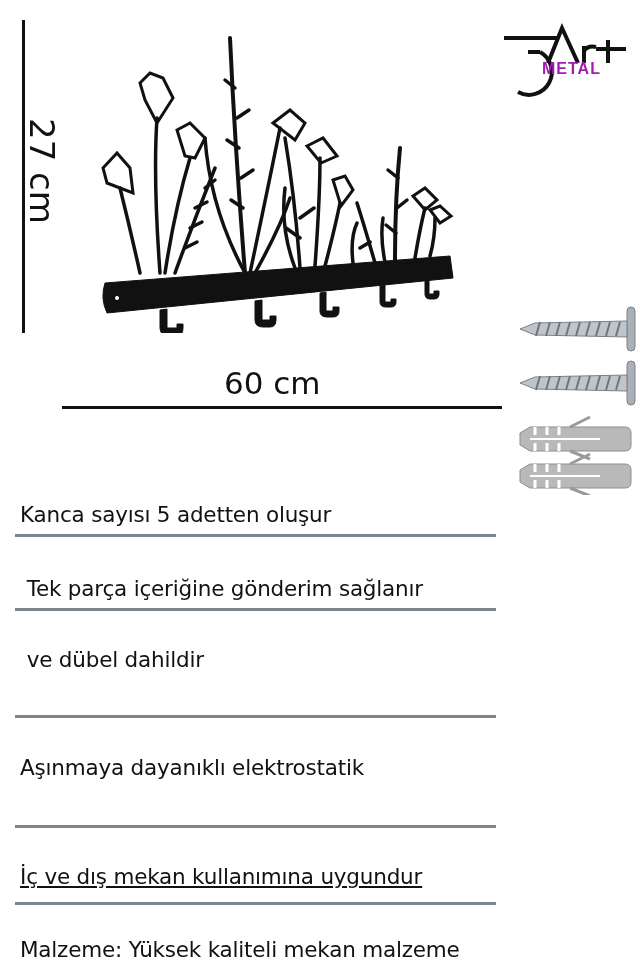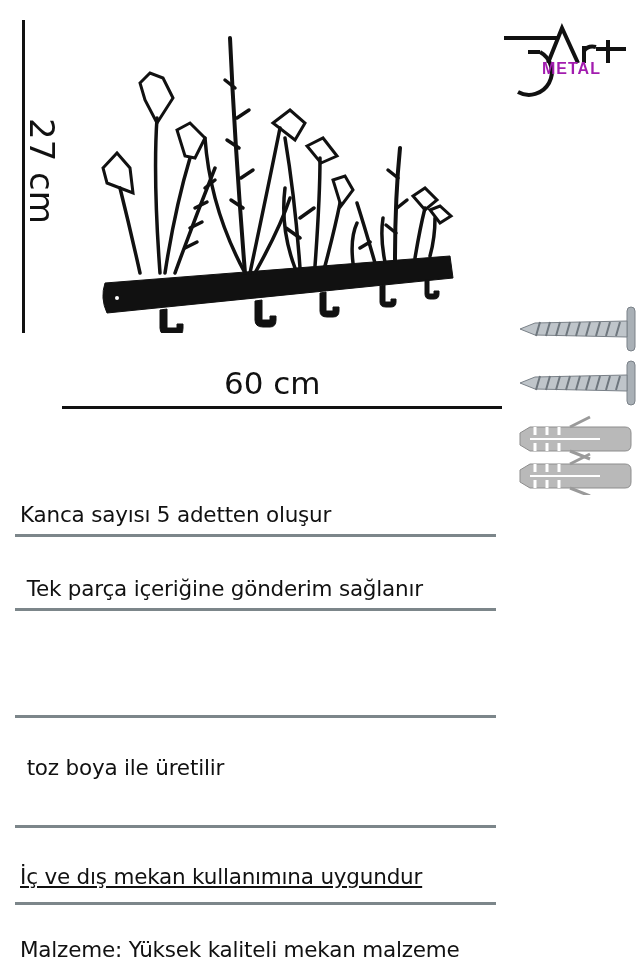--- a/index.html
+++ b/index.html
@@ -132,25 +132,26 @@
   <div>Kanca sayısı 5 adetten oluşur</div>
 </div>
 <div class="abs divider" style="top:534px;"></div>
 
 <div class="abs feature" style="top:555px;">
   <div style="white-space:pre;"> Tek parça içeriğine gönderim sağlanır</div>
 </div>
 <div class="abs divider" style="top:608px;"></div>
 
 <div class="abs feature" style="top:626px;">
+  <div style="white-space:pre;"> ve dübel dahildir</div>
 </div>
 <div class="abs divider" style="top:715px;"></div>
 
 <div class="abs feature" style="top:734px;">
-  <div style="white-space:pre;"> toz boya ile üretilir</div>
+  <div>Aşınmaya dayanıklı elektrostatik</div>
 </div>
 <div class="abs divider" style="top:825px;"></div>
 
 <div class="abs feature" style="top:843px;text-decoration:underline;">
   <div>İç ve dış mekan kullanımına uygundur</div>
 </div>
 <div class="abs divider" style="top:902px;"></div>
 
 <div class="abs feature" style="top:916px;">
   <div>Malzeme: Yüksek kaliteli mekan malzeme</div>

